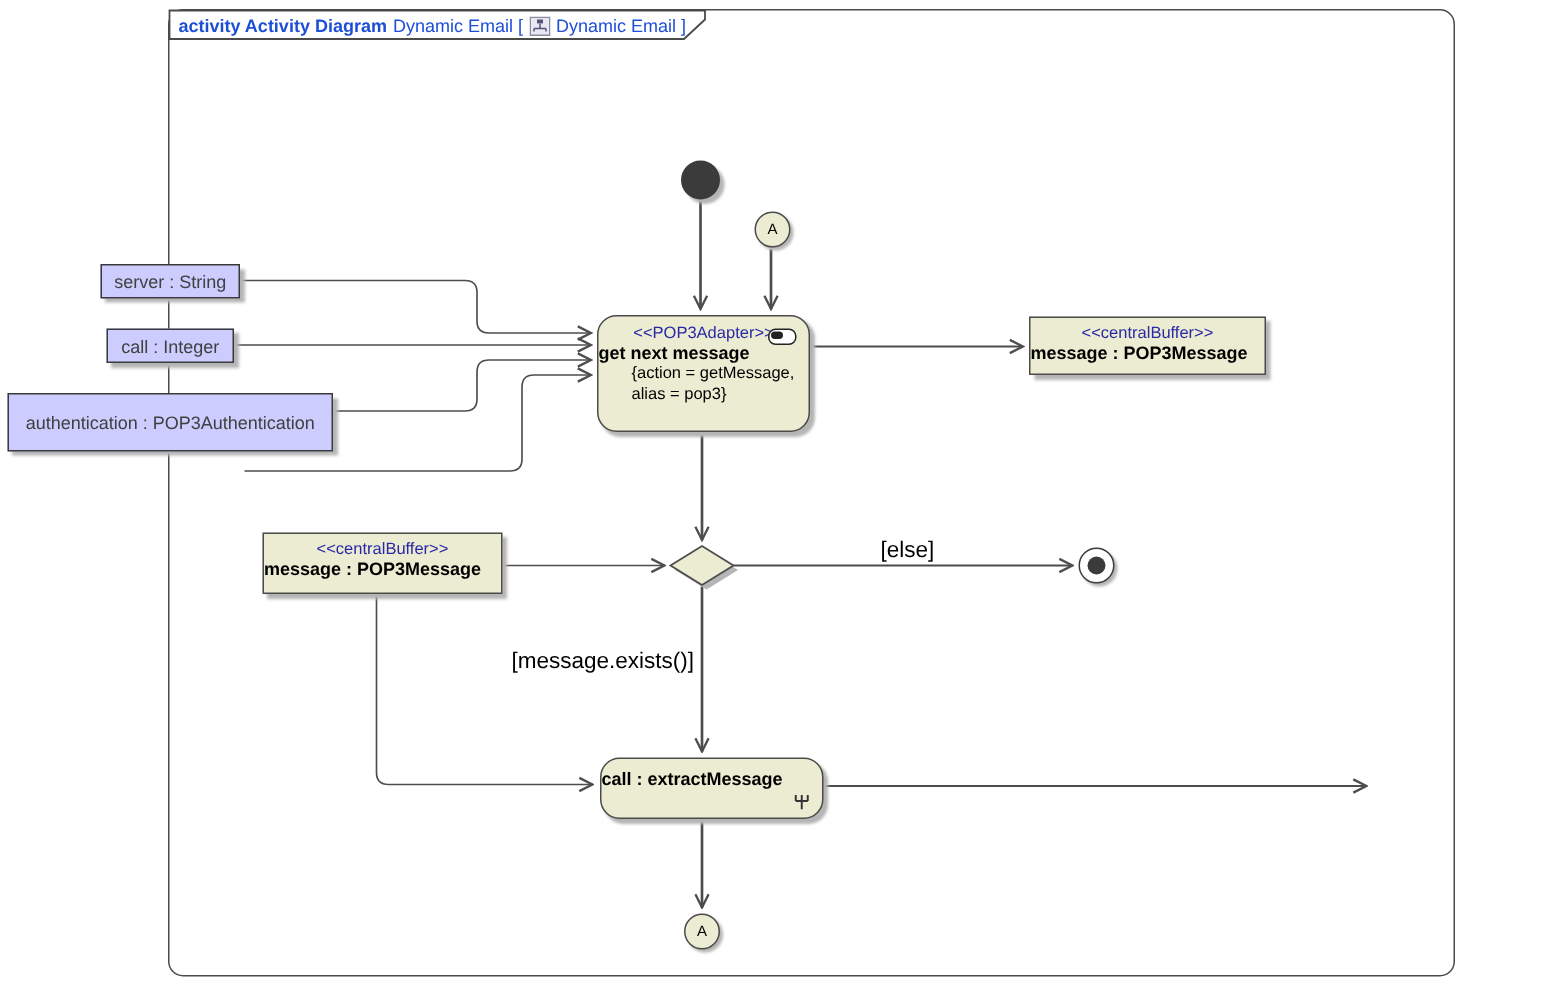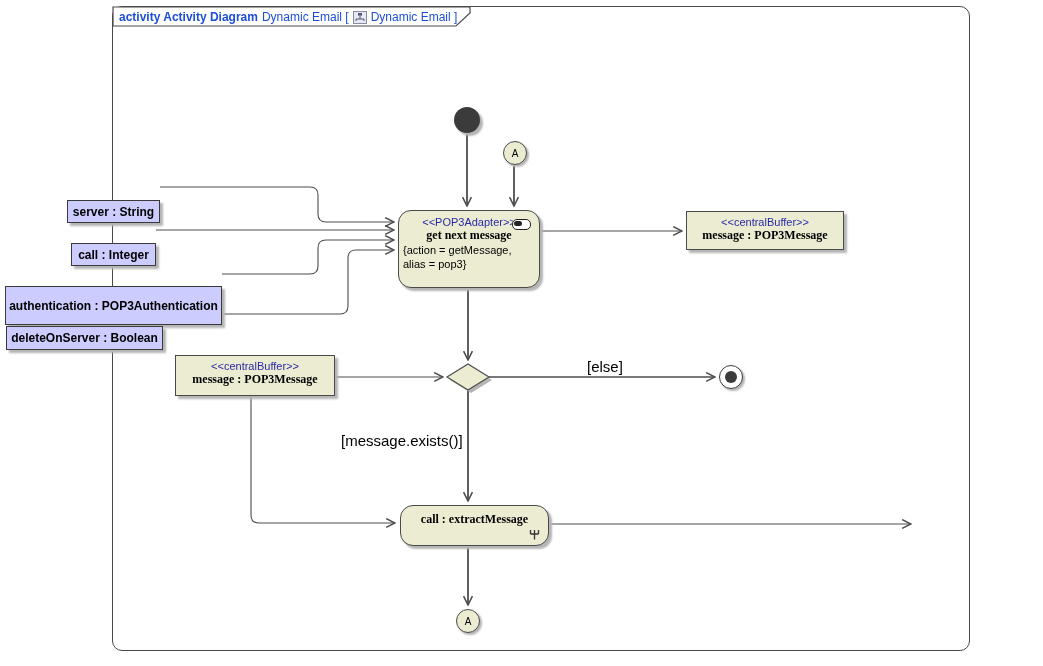--- a/index.html
+++ b/index.html
@@ -16,43 +16,43 @@
   #frame-title{position:absolute;left:119px;top:9px;height:16px;z-index:3;
     font-size:12px;color:#1d4ed8;white-space:nowrap;display:flex;align-items:center;gap:4px;}
   .title-bold{font-weight:bold;}
   .title-icon{display:inline-block;width:14px;height:13px;vertical-align:-2px;}
 
   
   .beige{background:#ECECD2;border:1.2px solid #4a4a4a;box-shadow:3px 3px 2px #b5b5b5;}
   .lavender{background:#CCCCFF;border:1.2px solid #3a3a3a;box-shadow:3px 3px 2px #b5b5b5;}
   .rounded{border-radius:13px;}
   .stereo{color:#2929A8;font-size:11px;text-align:center;white-space:nowrap;}
-  .nname{color:#000;font-size:12px;font-weight:bold;text-align:center;white-space:nowrap;font-family:Liberation Serif, serif;}
-  .props{color:#000;font-size:11px;text-align:left;white-space:nowrap;padding-left:4px;line-height:14px;}
+  .nname{color:#000;font-size:12px;font-weight:bold;text-align:left;white-space:nowrap;}
+  .props{color:#000;font-size:11px;text-align:left;white-space:nowrap;padding-left:22px;line-height:14px;}
 
   
   #initial-node{left:454px;top:107px;width:26px;height:26px;border-radius:50%;
     background:#3b3b3b;box-shadow:3px 3px 2px #b5b5b5;}
   .connector{width:24px;height:24px;border-radius:50%;background:#ECECD2;
     border:1.2px solid #4a4a4a;box-shadow:2px 2px 2px #b5b5b5;
     display:flex;align-items:center;justify-content:center;font-size:10px;color:#000;}
   #connector-top{left:503px;top:141px;}
   #connector-bottom{left:456px;top:609px;}
 
   #action-pop3{left:398px;top:210px;width:142px;height:78px;padding-top:5px;}
   #action-pop3 .toggle{position:absolute;right:8px;top:8px;width:17px;height:9px;
     border:1.2px solid #222;border-radius:5px;background:#fff;}
   #action-pop3 .toggle::after{content:"";position:absolute;left:1px;top:1px;width:8px;height:5px;
     border-radius:3px;background:#222;}
 
   #buffer-right{left:686px;top:211px;width:158px;height:39px;padding-top:4px;}
   #buffer-left{left:175px;top:355px;width:160px;height:41px;padding-top:4px;}
 
   .param{display:flex;align-items:center;justify-content:center;
-    font-size:12px;font-weight:bold;color:#000000;white-space:nowrap;margin-top:24px;}
+    font-size:12px;font-weight:normal;color:#404040;white-space:nowrap;}
   #param-server{left:67px;top:176px;width:93px;height:23px;}
   #param-port{left:71px;top:219px;width:85px;height:23px;}
   #param-auth{left:5px;top:262px;width:217px;height:39px;}
   #param-delete{left:6px;top:302px;width:157px;height:24px;}
 
   #action-extract{left:400px;top:505px;width:149px;height:41px;padding-top:6px;}
   #action-extract .rake{position:absolute;right:7px;bottom:4px;width:13px;height:13px;}
 
   #array-node{left:917px;top:503px;width:111px;height:42px;padding-top:5px;}
 
@@ -138,23 +138,20 @@
 
   <div class="node lavender param" id="param-server">
     <span>server : String</span>
   </div>
   <div class="node lavender param" id="param-port">
     <span>call : Integer</span>
   </div>
   <div class="node lavender param" id="param-auth">
     <span>authentication : POP3Authentication</span>
   </div>
-  <div class="node lavender param" id="param-delete">
-    <span>deleteOnServer : Boolean</span>
-  </div>
 
   <div class="node beige" id="buffer-left">
     <div class="stereo">&lt;&lt;centralBuffer&gt;&gt;</div>
     <div class="nname">message : POP3Message</div>
   </div>
 
   <div class="node" id="final-node">
     <div class="dot"></div>
   </div>
 

